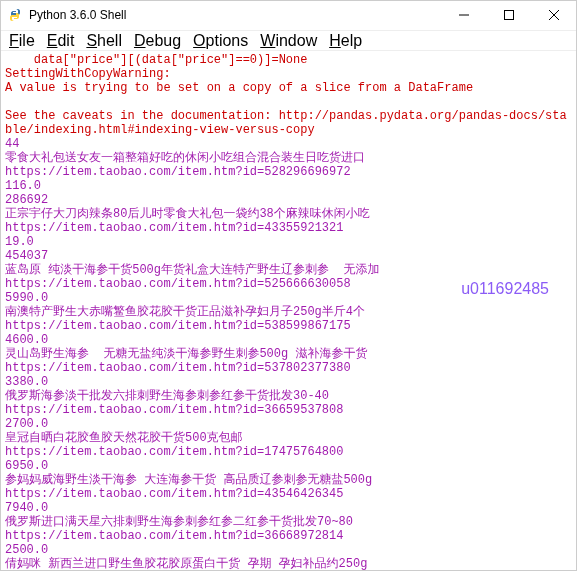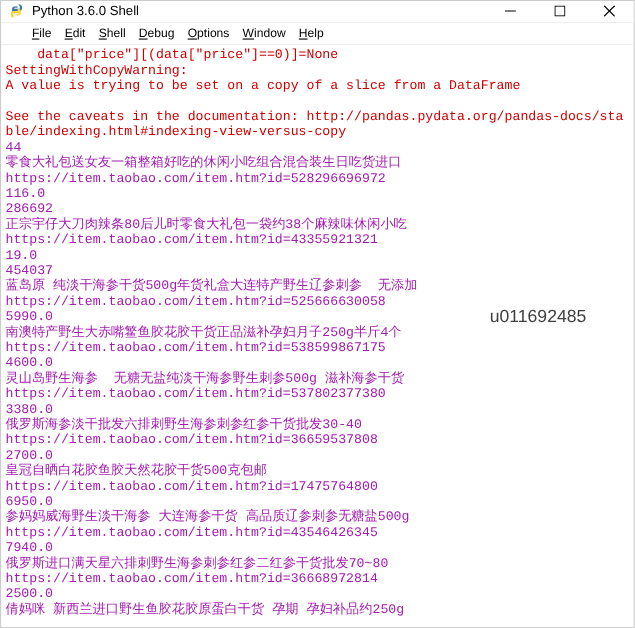--- a/index.html
+++ b/index.html
@@ -1,29 +1,29 @@
 <!DOCTYPE html>
 <html><head>
 <meta charset="utf-8">
 <style>
 * { margin: 0; padding: 0; box-sizing: border-box; }
 body { font-family: "Segoe UI", Arial, sans-serif; font-size: 11px; background: #fff; width: 577px; height: 571px; overflow: hidden; border: 1px solid #ccc; }
-.titlebar { height: 20px; background: #fff; display: flex; align-items: center; padding: 0 0 2px 6px; border-bottom: 1px solid #eee; }
+.titlebar { height: 30px; background: #fff; display: flex; align-items: center; padding: 0 0 2px 6px; border-bottom: 1px solid #eee; }
 .titlebar .icon { width: 16px; height: 16px; margin-right: 6px; display: inline-flex; align-items: center; justify-content: center; }
 .titlebar .title { font-size: 12px; flex: 1; }
 .win-controls { display: flex; height: 100%; }
 .win-btn { width: 45px; display: flex; align-items: center; justify-content: center; cursor: pointer; }
-.menubar { height: 20px; display: flex; align-items: center; padding: 0 22px; border-bottom: 1px solid #eee; font-size: 11px; }
+.menubar { height: 20px; display: flex; align-items: center; padding: 0 2px; border-bottom: 1px solid #eee; font-size: 16px; }
 .menu-item { padding: 0 6px; cursor: pointer; }
 .menu-item .ul { text-decoration: underline; }
 .content { font-family: "Courier New", monospace; font-size: 12px; line-height: 14px; padding: 2px 4px; white-space: pre-wrap; word-break: break-all; height: calc(100% - 50px); overflow: hidden; }
 .red { color: #cc0000; }
 .blue { color: #a21caf; }
 @keyframes blink { 50% { opacity: 0; } }
-.watermark { position: absolute; top: 280px; right: 44px; color: #404040; font-size: 16px; font-family: sans-serif; pointer-events: none; z-index: 0; }
+.watermark { position: absolute; top: 280px; right: 28px; color: #8b5cf6; font-size: 16px; font-family: sans-serif; pointer-events: none; z-index: 0; }
 </style>
 </head>
 <body>
 
 <div class="titlebar">
   <span class="icon">
     <svg width="14" height="14" viewBox="0 0 14 14">
         <path d="M6 1h2c1 0 2 1 2 2v2H5V4h3V3H5c-1 0-2 1-2 2v2c0 1 1 2 2 2h1V7h4c1 0 2-1 2-2V3c0-1-1-2-2-2H6z" fill="#3776ab"></path>
         <path d="M8 13H6c-1 0-2-1-2-2V9h5v1H6v1h3c1 0 2-1 2-2V7c0-1-1-2-2-2H8v2H4c-1 0-2 1-2 2v2c0 1 1 2 2 2h4z" fill="#ffd43b"></path>
       </svg>

